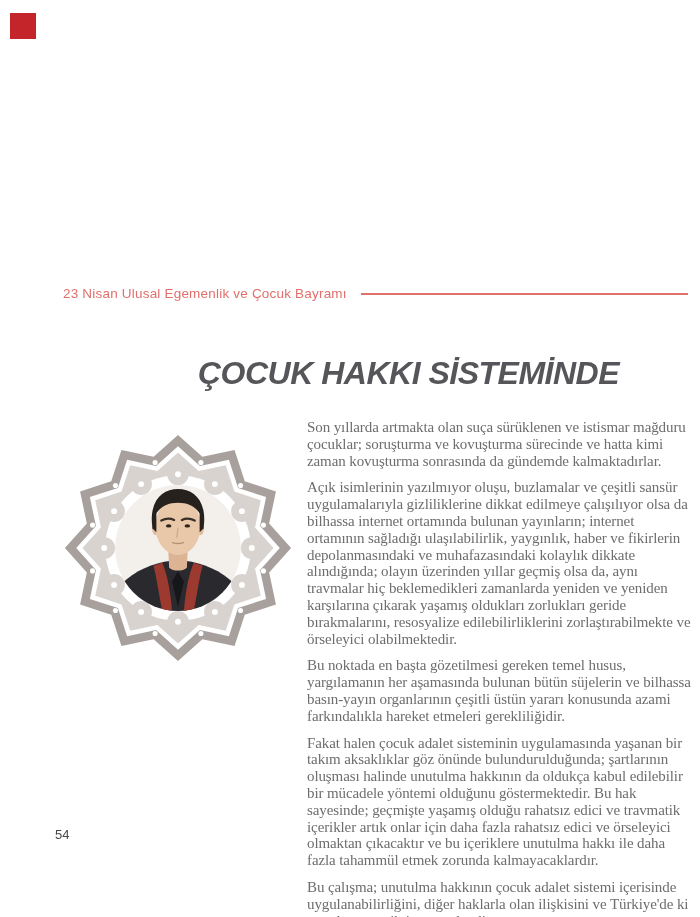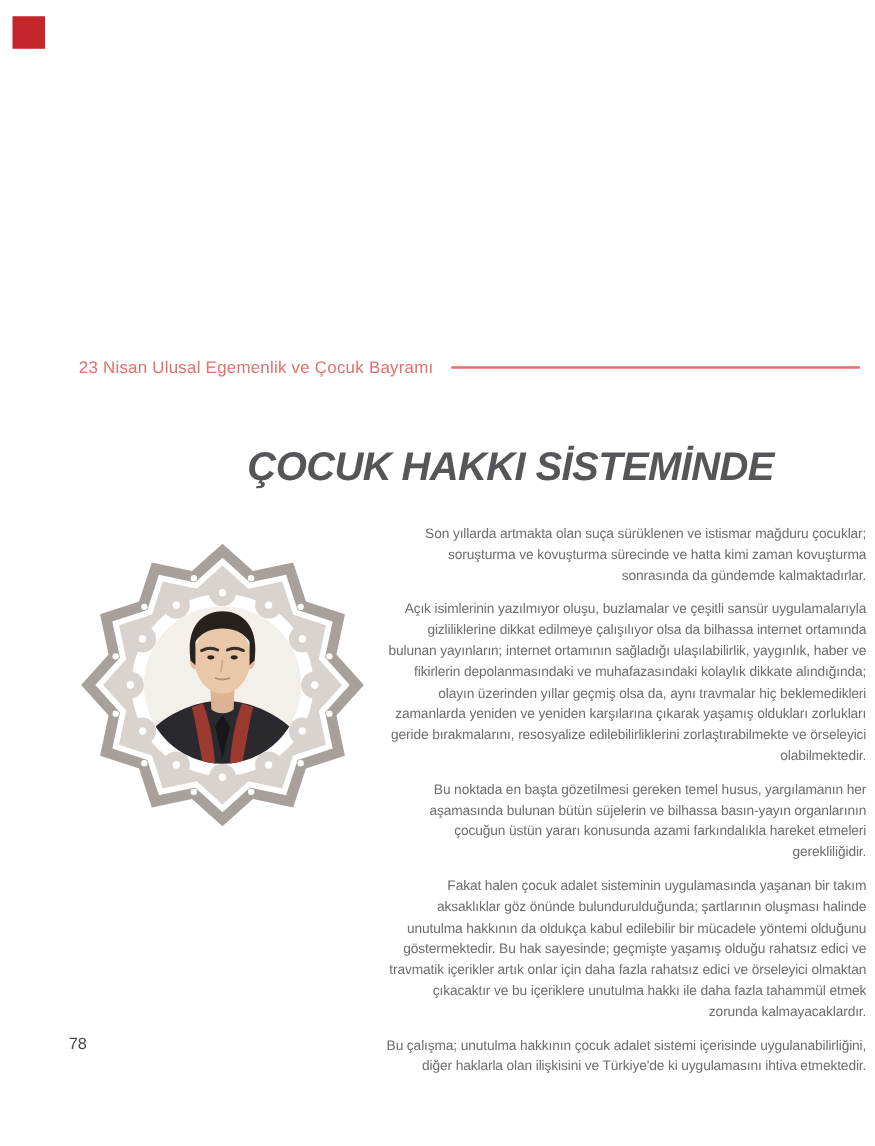--- a/index.html
+++ b/index.html
@@ -14,21 +14,21 @@
   .title{position:absolute;left:198px;top:334px;width:500px;color:#56565a;
          font-style:italic;font-weight:bold;font-size:32px;line-height:37px;letter-spacing:-0.5px;}
   .title span{display:block;}
   .seal{position:absolute;left:60px;top:430px;width:236px;height:236px;}
   .author{position:absolute;left:50px;top:671px;width:256px;text-align:center;font-size:20px;white-space:nowrap;}
   .author .pre{color:#8d8d8d;font-weight:400;}
   .author .sur{color:#141414;font-weight:bold;margin-left:5px;}
   .body-col{position:absolute;left:307px;top:419px;width:386px;color:#6d6d6f;}
   .section-heading{font-style:italic;font-weight:600;font-size:18.5px;color:#5a5a5e;
                    letter-spacing:0;margin:0 0 9px 0;}
-  .body-col p{margin:0 0 10px 0;font-size:11px;line-height:16.8px;letter-spacing:-0.1px;text-align:right;}
+  .body-col p{margin:0 0 10px 0;font-size:15px;line-height:16.8px;letter-spacing:-0.1px;text-align:left;font-family:Liberation Serif, serif;}
   .page-number{position:absolute;left:55px;top:827px;font-size:13px;color:#484848;}
 </style>
 </head>
 <body>
 
 <div class="page">
 
   <div class="brand-square"></div>
 
   <div class="kicker">
@@ -115,20 +115,20 @@
         <path d="M0,-20 L-1.2,-11" stroke="#d3a986" stroke-width="1.4" fill="none" stroke-linecap="round"></path>
         <path d="M-5.5,-5.5 Q0,-3.5 5.5,-5.5" stroke="#b98f72" stroke-width="1.5" fill="none" stroke-linecap="round"></path>
       </g>
     </svg>
   </div>
 
 
   <div class="body-col">
     <p>Son yıllarda artmakta olan suça sürüklenen ve istismar mağduru çocuklar; soruşturma ve kovuşturma sürecinde ve hatta kimi zaman kovuşturma sonrasında da gündemde kalmaktadırlar.</p>
     <p>Açık isimlerinin yazılmıyor oluşu, buzlamalar ve çeşitli sansür uygulamalarıyla gizliliklerine dikkat edilmeye çalışılıyor olsa da bilhassa internet ortamında bulunan yayınların; internet ortamının sağladığı ulaşılabilirlik, yaygınlık, haber ve fikirlerin depolanmasındaki ve muhafazasındaki kolaylık dikkate alındığında; olayın üzerinden yıllar geçmiş olsa da, aynı travmalar hiç beklemedikleri zamanlarda yeniden ve yeniden karşılarına çıkarak yaşamış oldukları zorlukları geride bırakmalarını, resosyalize edilebilirliklerini zorlaştırabilmekte ve örseleyici olabilmektedir.</p>
-    <p>Bu noktada en başta gözetilmesi gereken temel husus, yargılamanın her aşamasında bulunan bütün süjelerin ve bilhassa basın-yayın organlarının çocuğun üstün yararı konusunda azami farkındalıkla hareket etmeleri gerekliliğidir.</p>
+    <p>Bu noktada en başta gözetilmesi gereken temel husus, yargılamanın her aşamasında bulunan bütün süjelerin ve bilhassa basın-yayın organlarının çeşitli üstün yararı konusunda azami farkındalıkla hareket etmeleri gerekliliğidir.</p>
     <p>Fakat halen çocuk adalet sisteminin uygulamasında yaşanan bir takım aksaklıklar göz önünde bulundurulduğunda; şartlarının oluşması halinde unutulma hakkının da oldukça kabul edilebilir bir mücadele yöntemi olduğunu göstermektedir. Bu hak sayesinde; geçmişte yaşamış olduğu rahatsız edici ve travmatik içerikler artık onlar için daha fazla rahatsız edici ve örseleyici olmaktan çıkacaktır ve bu içeriklere unutulma hakkı ile daha fazla tahammül etmek zorunda kalmayacaklardır.</p>
     <p>Bu çalışma; unutulma hakkının çocuk adalet sistemi içerisinde uygulanabilirliğini, diğer haklarla olan ilişkisini ve Türkiye'de ki uygulamasını ihtiva etmektedir.</p>
   </div>
 
-  <div class="page-number">78</div>
+  <div class="page-number">54</div>
 
 </div>
 
 </body></html>

